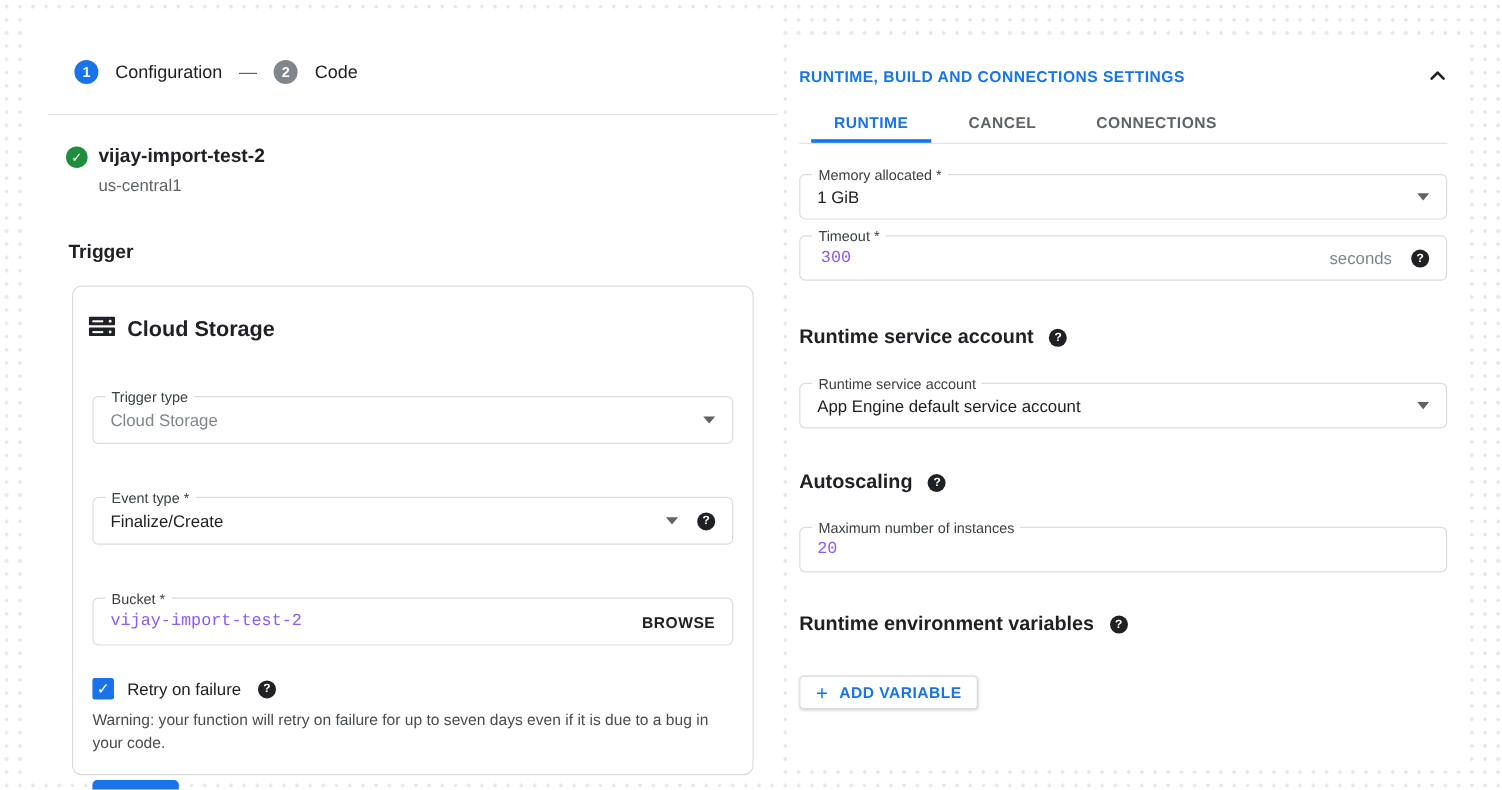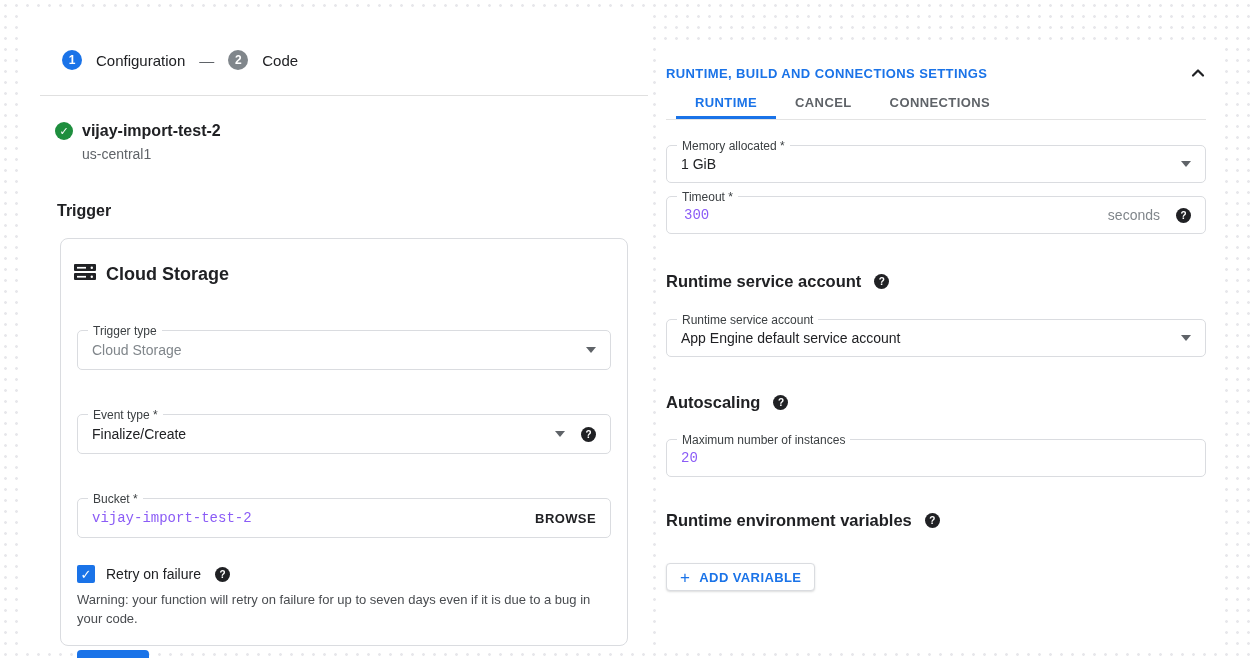--- a/index.html
+++ b/index.html
@@ -7,21 +7,21 @@
   body {
     font-family:"Liberation Sans","DejaVu Sans",sans-serif;
     color:#202124;
     background-color:#ffffff;
     background-image:radial-gradient(circle,#e7e7eb 1.3px,transparent 1.5px);
     background-size:11px 11px;
     position:relative;
   }
   .panel { position:absolute; background:#fff; }
   .panel-left  { left:25px;  top:10px; width:623px; height:638px; }
-  .panel-right { left:656px; top:45px; width:566px; height:600px; padding:0 16px 0 10px; }
+  .panel-right { left:656px; top:35px; width:566px; height:600px; padding:0 16px 0 10px; }
 
   
   .stepper { display:flex; align-items:center; gap:14px; padding:40px 0 0 37px; font-size:15px; }
   .step { display:flex; align-items:center; gap:14px; cursor:default; }
   .step-circle { width:20px; height:20px; border-radius:50%; color:#fff; font-size:12px;
                  font-weight:700; display:flex; align-items:center; justify-content:center; }
   .step-circle.active { background:#1a73e8; }
   .step-circle.inactive { background:#80868b; }
   .step-label { font-weight:500; color:#202124; }
   .step-sep { color:#5f6368; }
@@ -67,21 +67,21 @@
   .btn-save { background:#1a73e8; color:#fff; border:none; border-radius:4px; height:34px; padding:0 17px;
               font-family:inherit; font-size:13.5px; font-weight:700; letter-spacing:.5px; cursor:pointer; }
   .btn-cancel { background:none; border:none; font-family:inherit; font-size:15px; font-weight:700;
                 letter-spacing:.5px; color:#c2410c; cursor:pointer; }
 
   
   .settings-header { display:flex; align-items:center; justify-content:space-between; margin-top:20px; cursor:pointer; }
   .settings-title { font-size:13px; font-weight:700; letter-spacing:.4px; color:#1a73e8; }
   .chevron { display:flex; align-items:center; }
 
-  .tabs { display:flex; margin-top:8px; border-bottom:1px solid #e3e3e3; padding-left:10px; }
+  .tabs { display:flex; margin-top:18px; border-bottom:1px solid #e3e3e3; padding-left:10px;gap:12px; }
   .tab { height:30px; line-height:28px; padding:0 19px; font-size:13px; font-weight:700;
          letter-spacing:.4px; color:#5f6368; cursor:pointer; }
   .tab.active { color:#1a73e8; border-bottom:3px solid #1a73e8; }
 
   .panel-right .field { height:38px; }
   .f-memory   { margin-top:25px; }
   .f-timeout  { margin-top:13px;padding-left:17px; }
   .f-rsa      { margin-top:28px; }
   .f-max      { margin-top:27px; }
 

